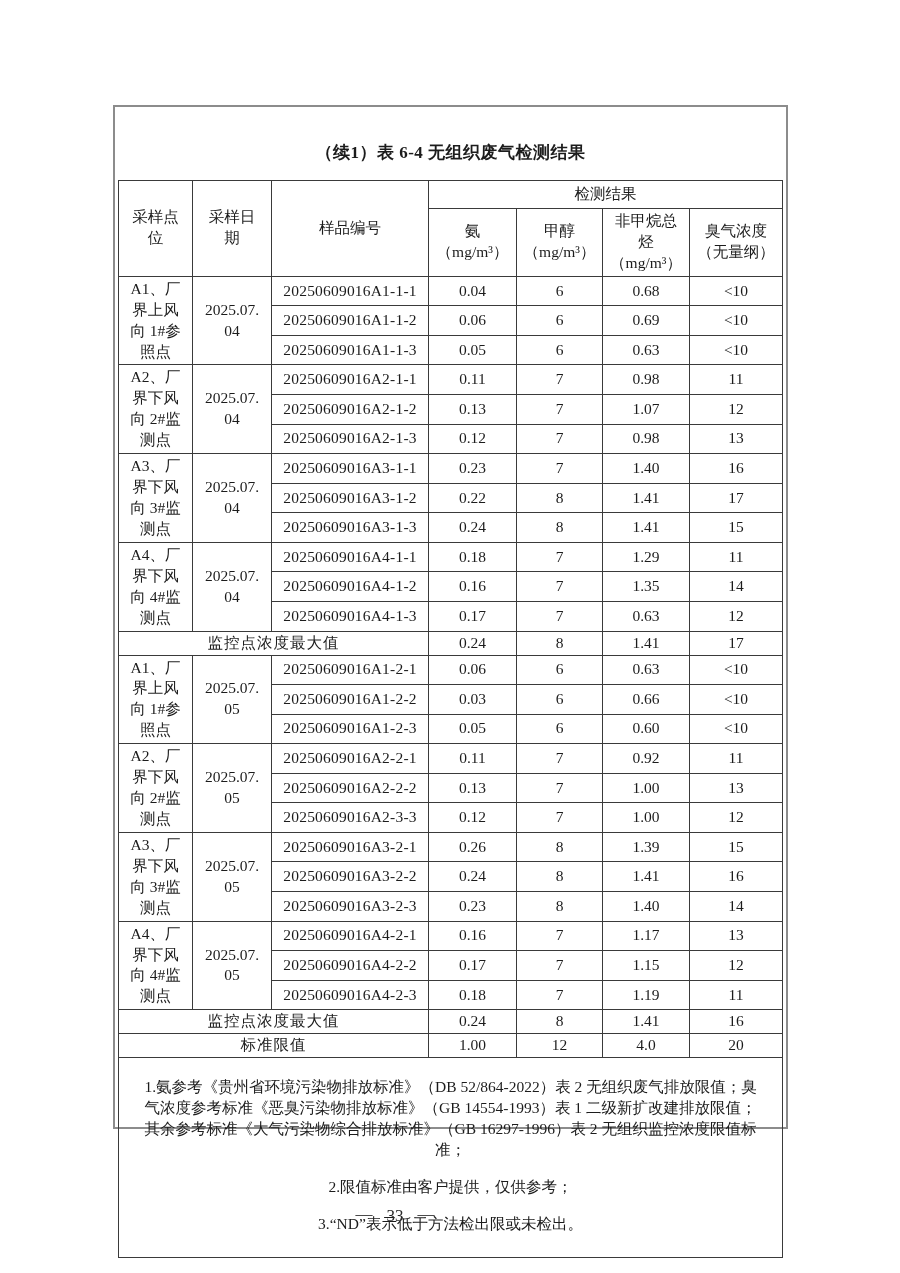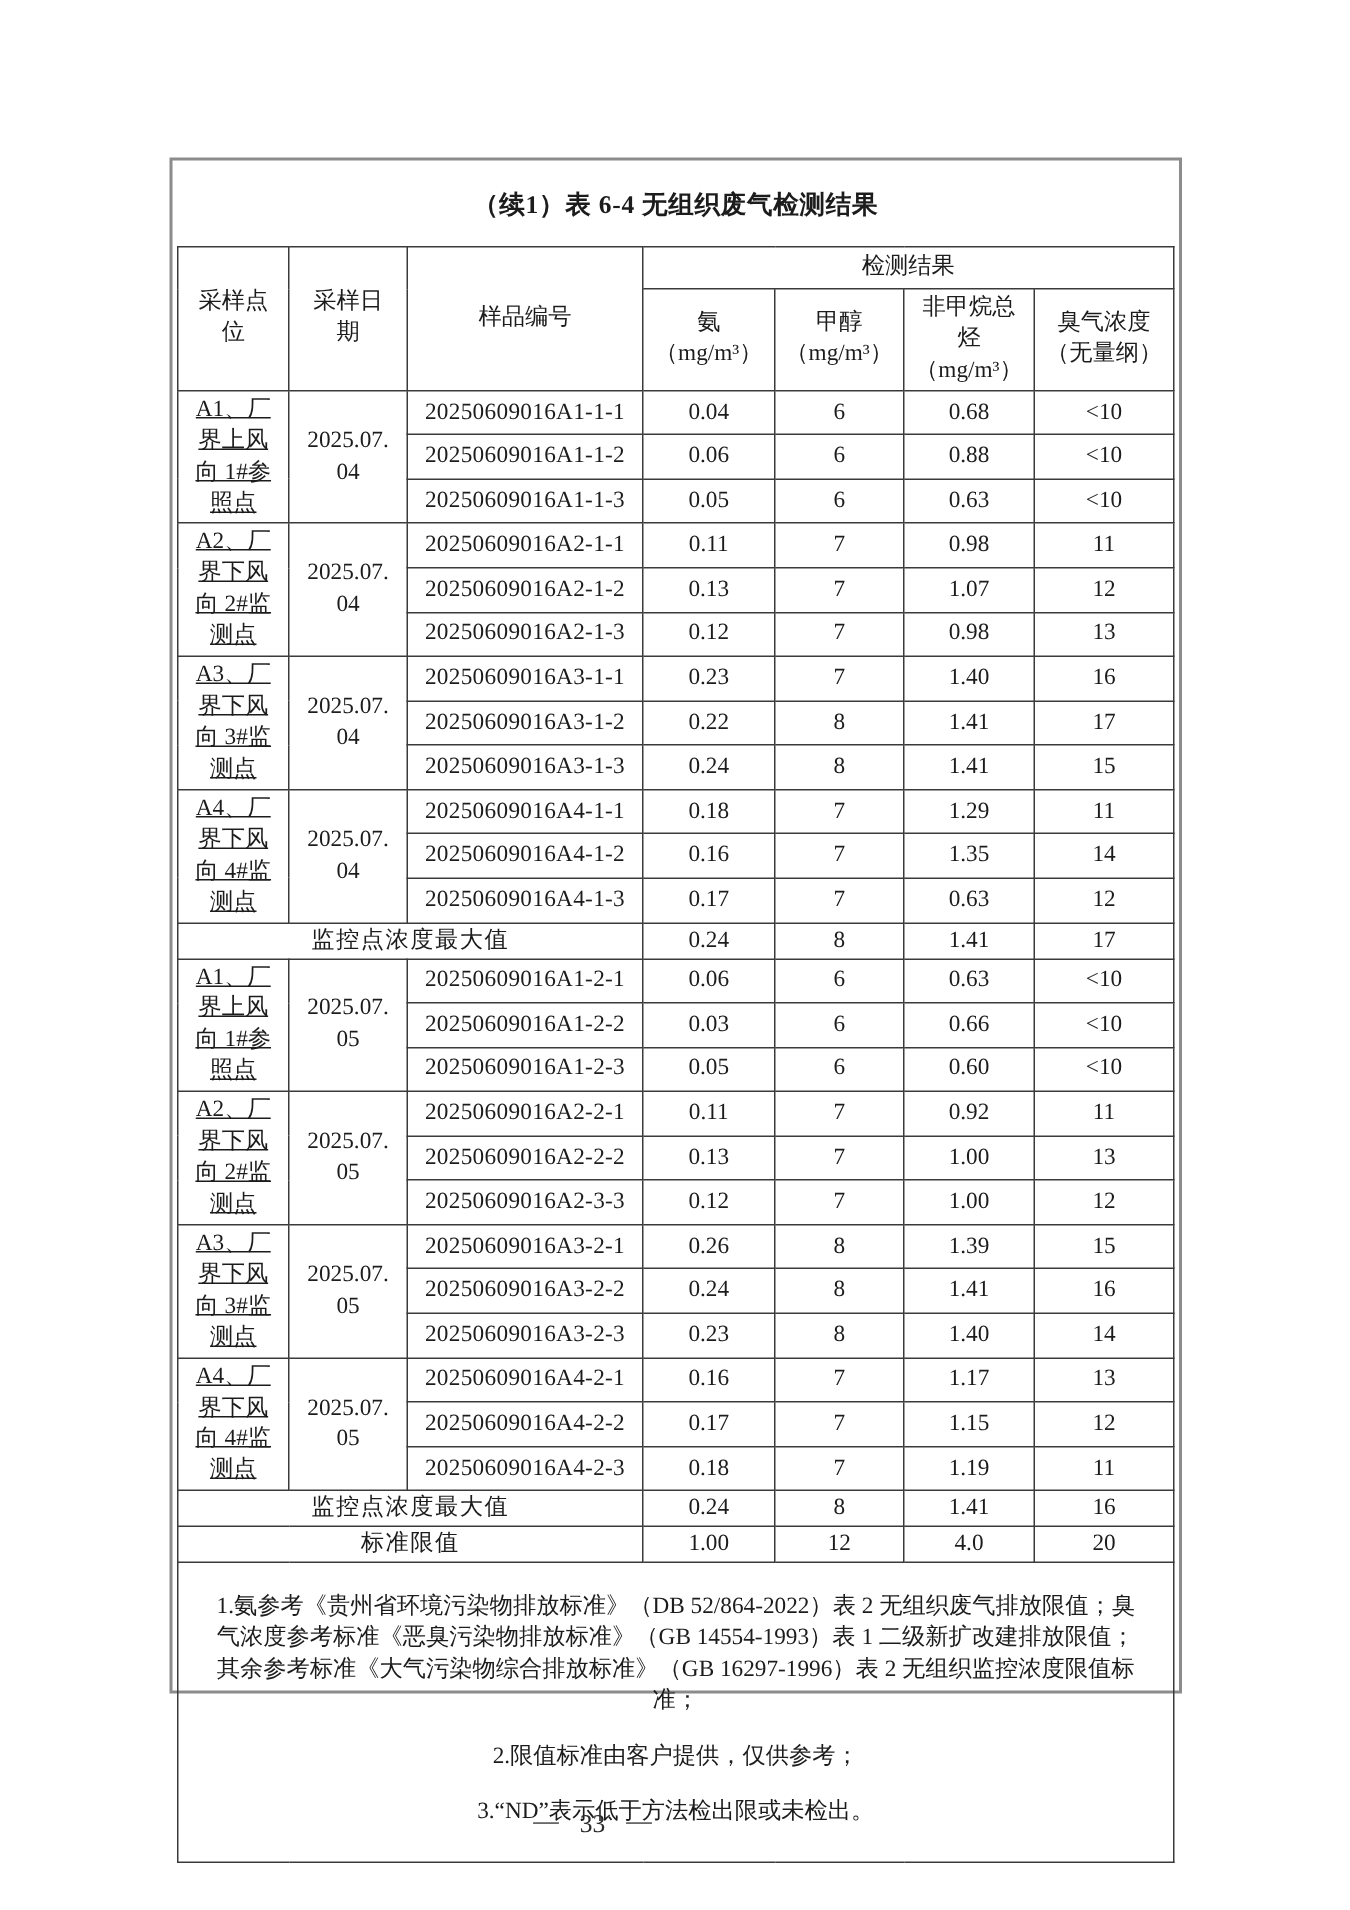--- a/index.html
+++ b/index.html
@@ -12,21 +12,21 @@
     overflow: hidden;
   }
   .page-box {
     position: absolute;
     left: 113px; top: 105px;
     width: 675px; height: 1024px;
     border: 2px solid #8c8c8c;
     background: #ffffff;
   }
   .doc-title {
-    margin-top: 18px;
+    margin-top: 34px;
     text-align: center;
     font-size: 17px;
     font-weight: bold;
     letter-spacing: 0.5px;
   }
   table.results {
     margin: 16px auto 0 auto;
     width: 664px;
     border-collapse: collapse;
     table-layout: fixed;
@@ -47,21 +47,21 @@
   col.c5 { width: 86px; }
   col.c6 { width: 87px; }
   col.c7 { width: 93px; }
   tr.hdr-top { height: 28px; }
   tr.hdr-sub { height: 62px; }
   th.point-h { padding: 16px 8px; }
   th.date-h  { padding: 0 9px; }
   th.sub-h   { padding: 2px 6px; }
   .hname, .hunit { display: block; }
   tr.data-row { height: 28px; }
-  td.point-cell { padding: 2px 8px; line-height: 1.4; text-decoration: underline; }
+  td.point-cell { padding: 2px 8px; line-height: 1.4; }
   td.date-cell  { padding: 0 9px; word-break: break-all; line-height: 1.4; }
   td.sample-cell { padding: 0 4px; letter-spacing: 0.2px; }
   td.val-cell { padding: 0 2px; }
   tr.summary-row { height: 24px; }
   tr.summary-row td.label-cell { letter-spacing: 1px; }
   td.footnote-cell {
     text-align: left;
     vertical-align: top;
     padding: 3px 8px 6px 8px;
     font-size: 15.5px;
@@ -127,21 +127,21 @@
           <td class="sample-cell">20250609016A1-1-1</td>
           <td class="val-cell">0.04</td>
           <td class="val-cell">6</td>
           <td class="val-cell">0.68</td>
           <td class="val-cell">&lt;10</td>
         </tr>
         <tr class="data-row">
           <td class="sample-cell">20250609016A1-1-2</td>
           <td class="val-cell">0.06</td>
           <td class="val-cell">6</td>
-          <td class="val-cell">0.88</td>
+          <td class="val-cell">0.69</td>
           <td class="val-cell">&lt;10</td>
         </tr>
         <tr class="data-row">
           <td class="sample-cell">20250609016A1-1-3</td>
           <td class="val-cell">0.05</td>
           <td class="val-cell">6</td>
           <td class="val-cell">0.63</td>
           <td class="val-cell">&lt;10</td>
         </tr>
         <tr class="data-row">

